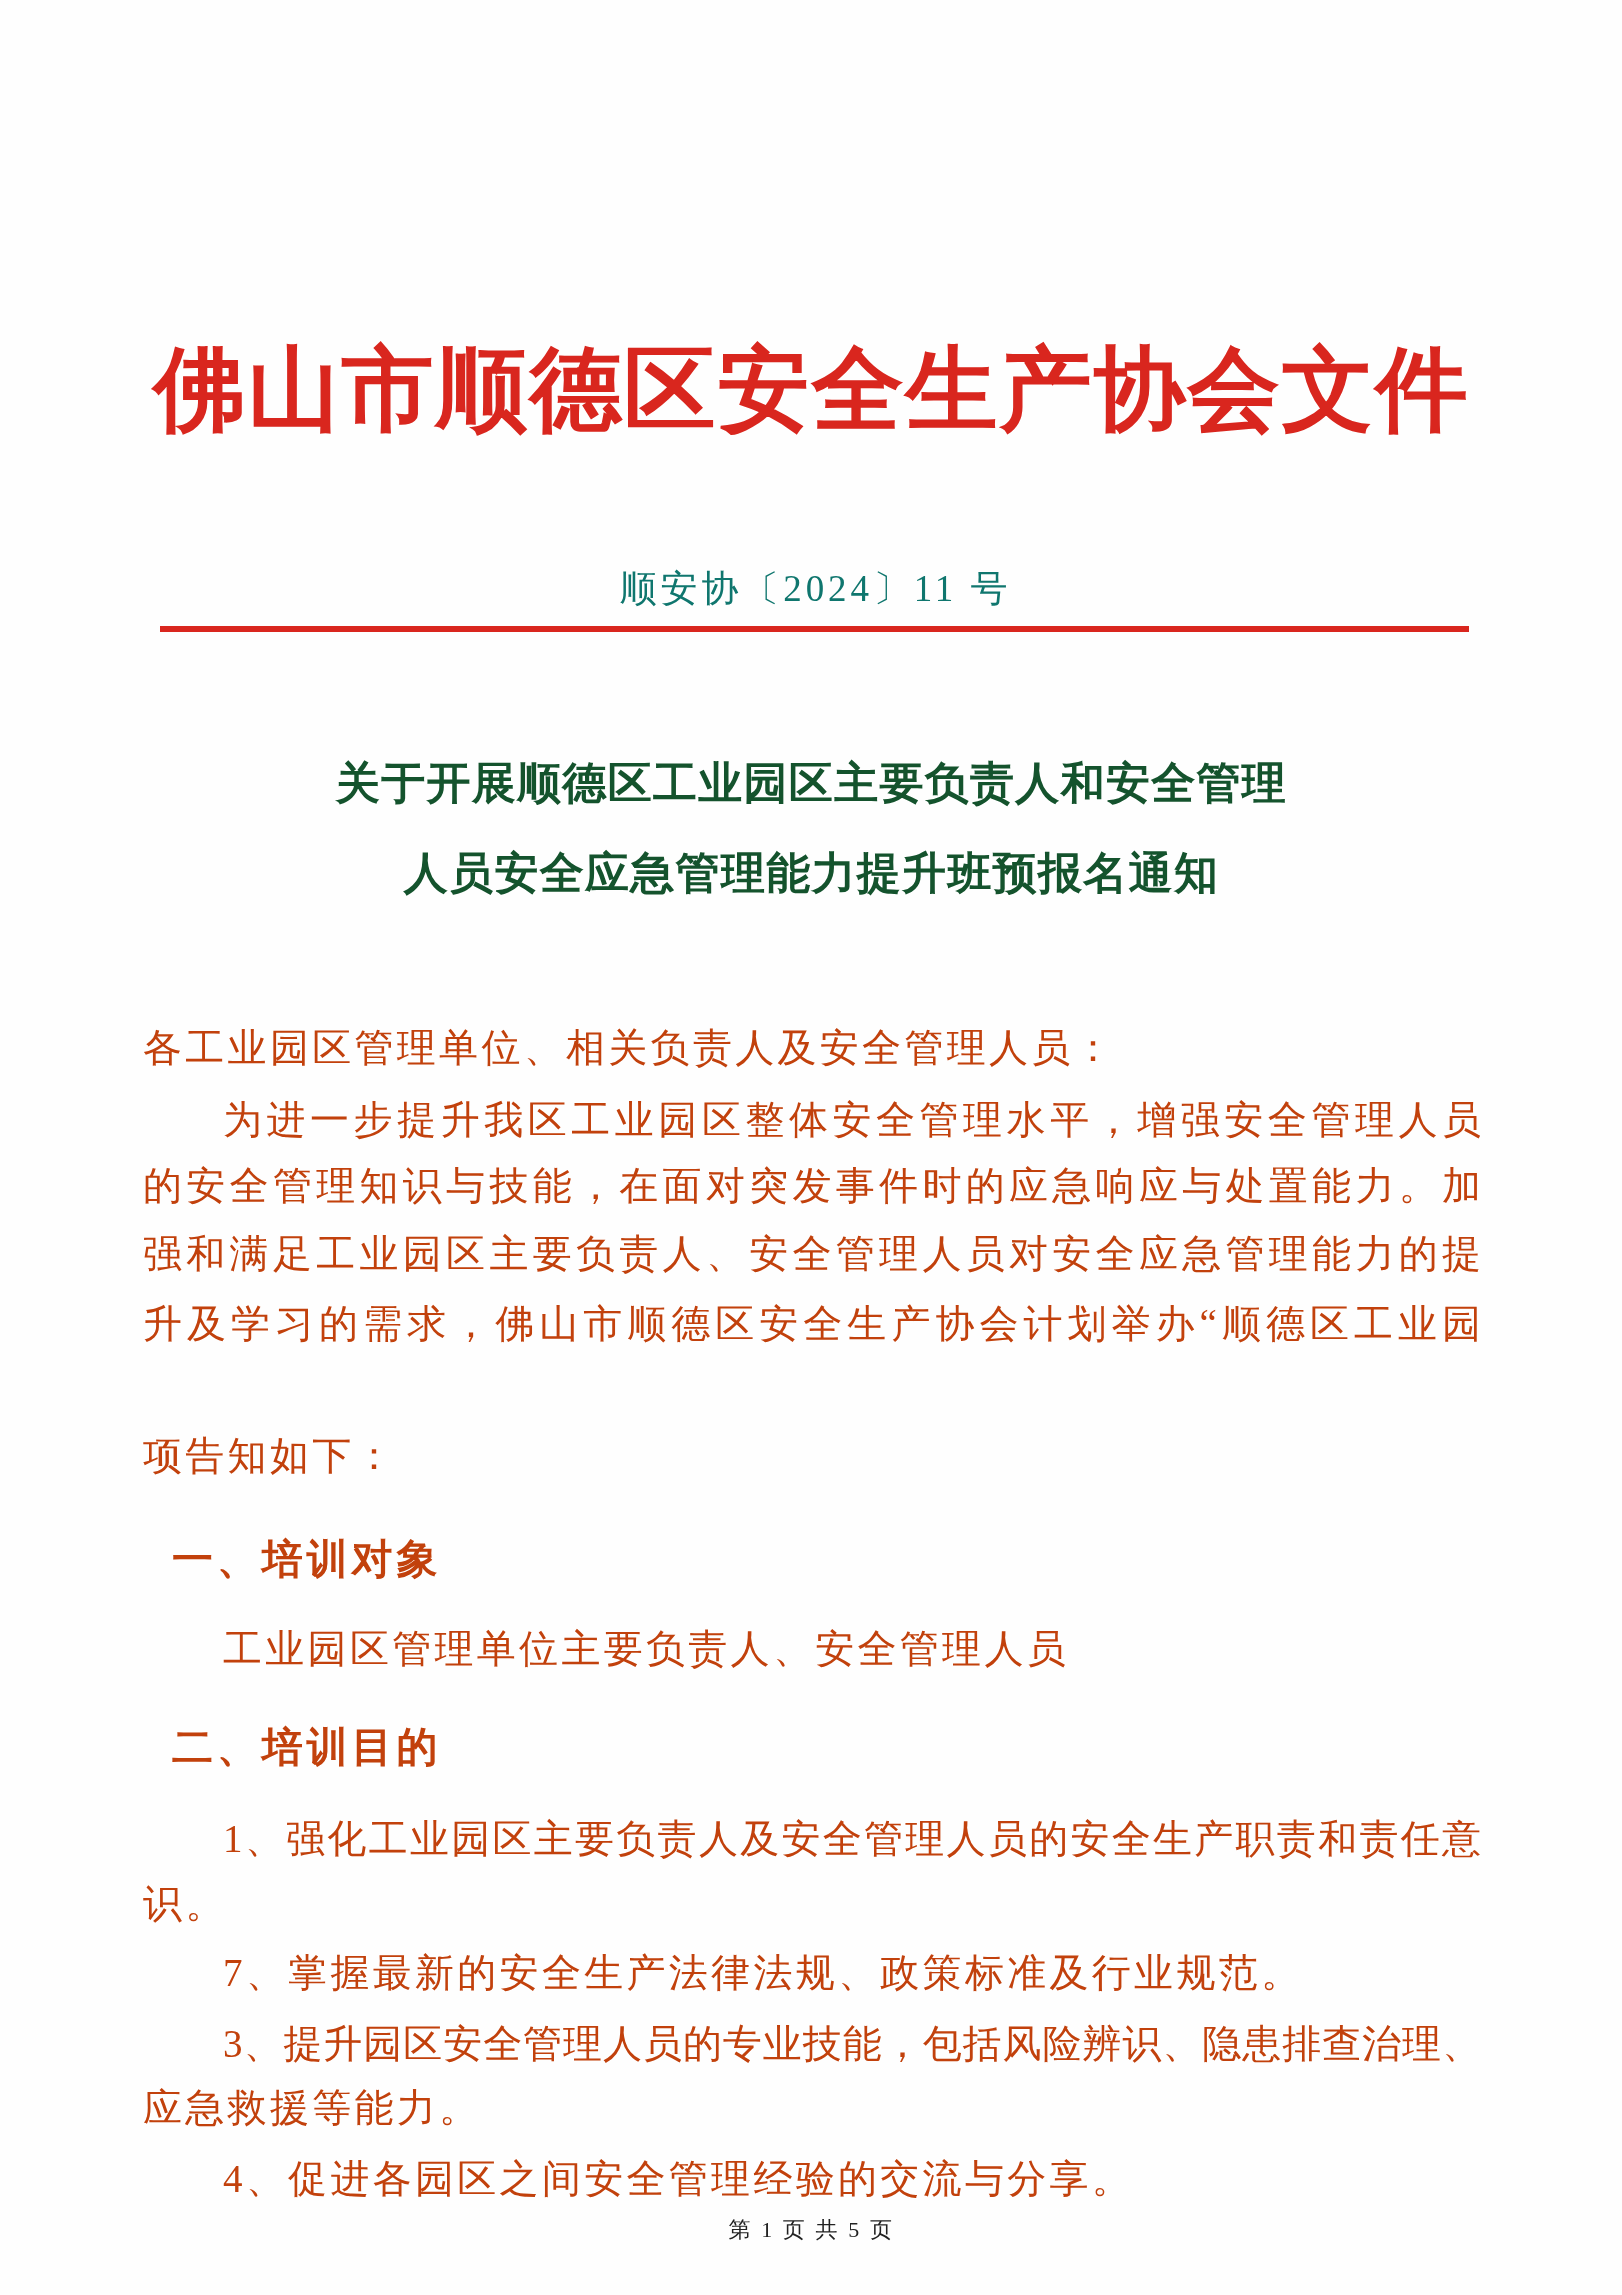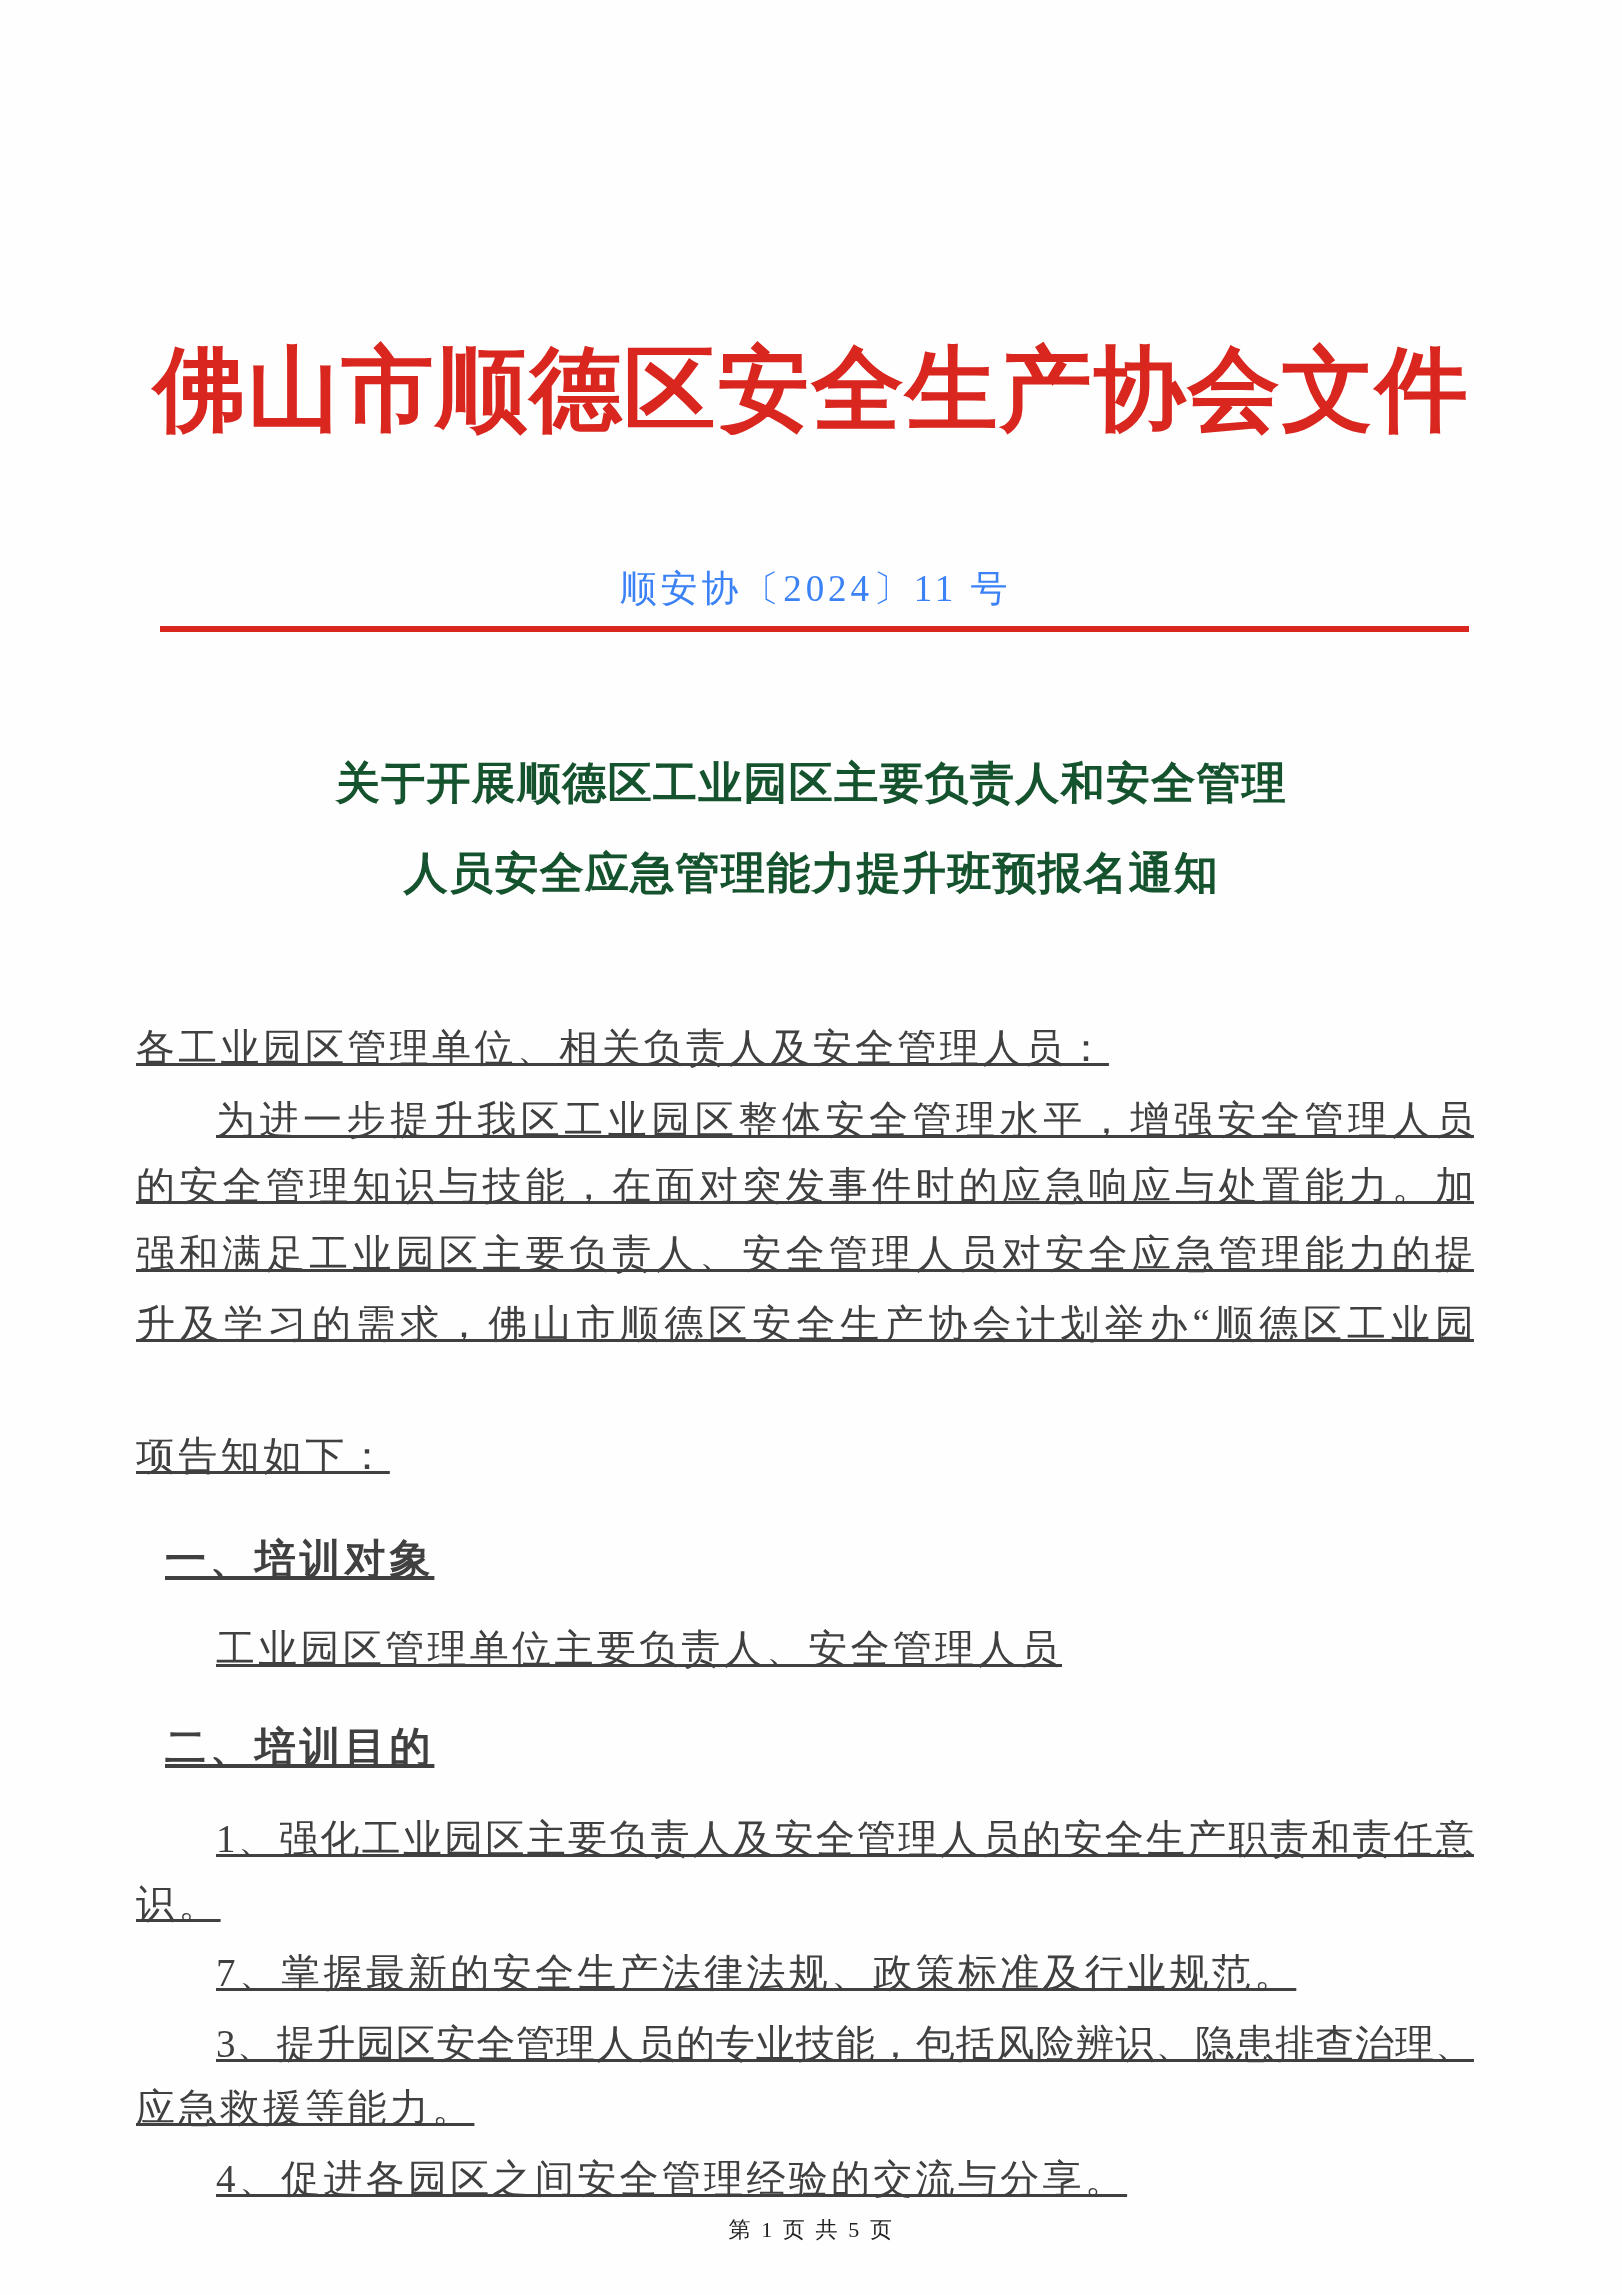--- a/index.html
+++ b/index.html
@@ -30,21 +30,21 @@
   }
   .doc-number {
     position: absolute;
     top: 561px;
     left: 0;
     width: 100%;
     text-align: center;
     font-size: 37px;
     line-height: 55px;
     letter-spacing: 3.9px;
-    color: #3b82f6;
+    color: #0f766e;
     white-space: nowrap;
     padding-left: 8px;
   }
   .red-rule {
     position: absolute;
     top: 626px;
     left: 160px;
     width: 1309px;
     height: 5.9px;
     background: var(--accent, #d9261e);
@@ -59,29 +59,28 @@
     font-size: 44px;
     line-height: 92px;
     letter-spacing: 1.3px;
     color: #14532d;
     white-space: nowrap;
   }
   .t1 { top: 737px; }
   .t2 { top: 827px; }
   .line {
     position: absolute;
-    left: 136px;
+    left: 143px;
     width: 1338px;
     font-size: 39px;
     line-height: 68px;
     height: 68px;
     letter-spacing: 3.3px;
-    color: #404040;
+    color: #c2410c;
     white-space: nowrap;
-    text-decoration: underline;
   }
   .fill {
     letter-spacing: 0;
     white-space: normal;
     text-align: justify;
     text-align-last: justify;
   }
   .ind2 { text-indent: 80px; }
   .heading {
     font-family: "Liberation Sans", "DejaVu Sans", sans-serif;

